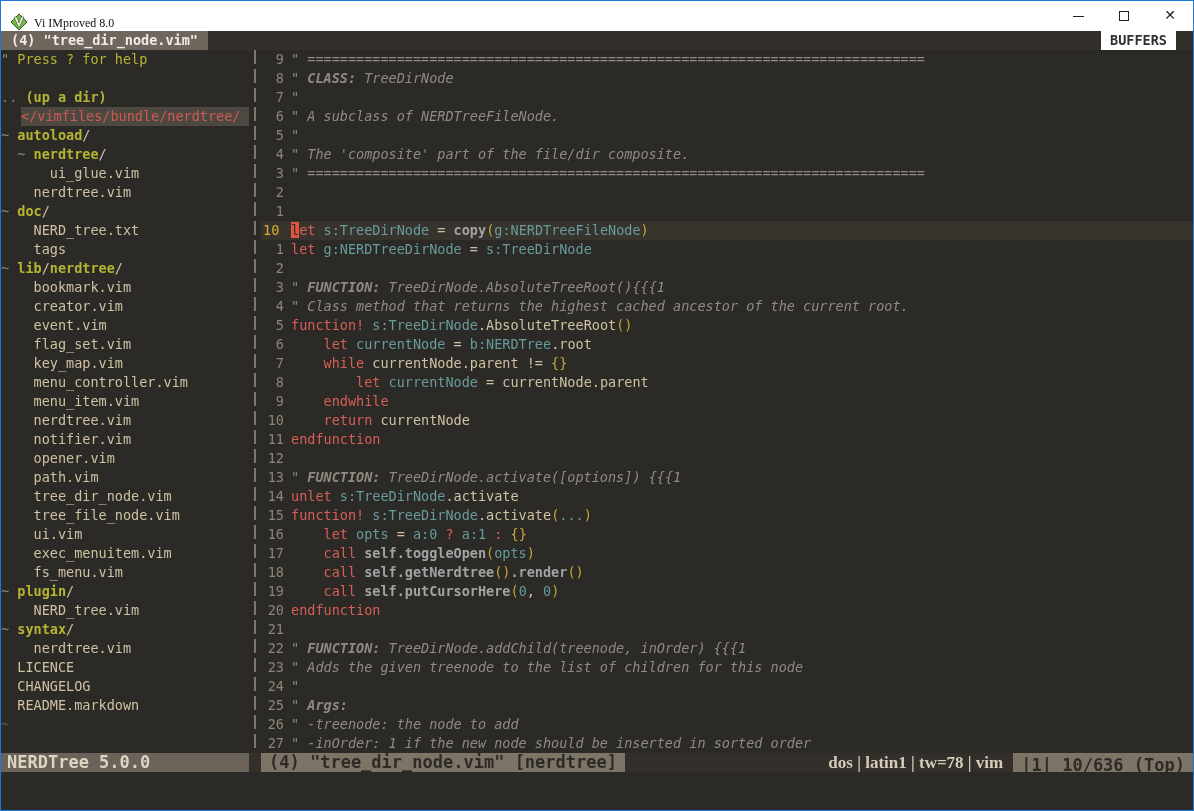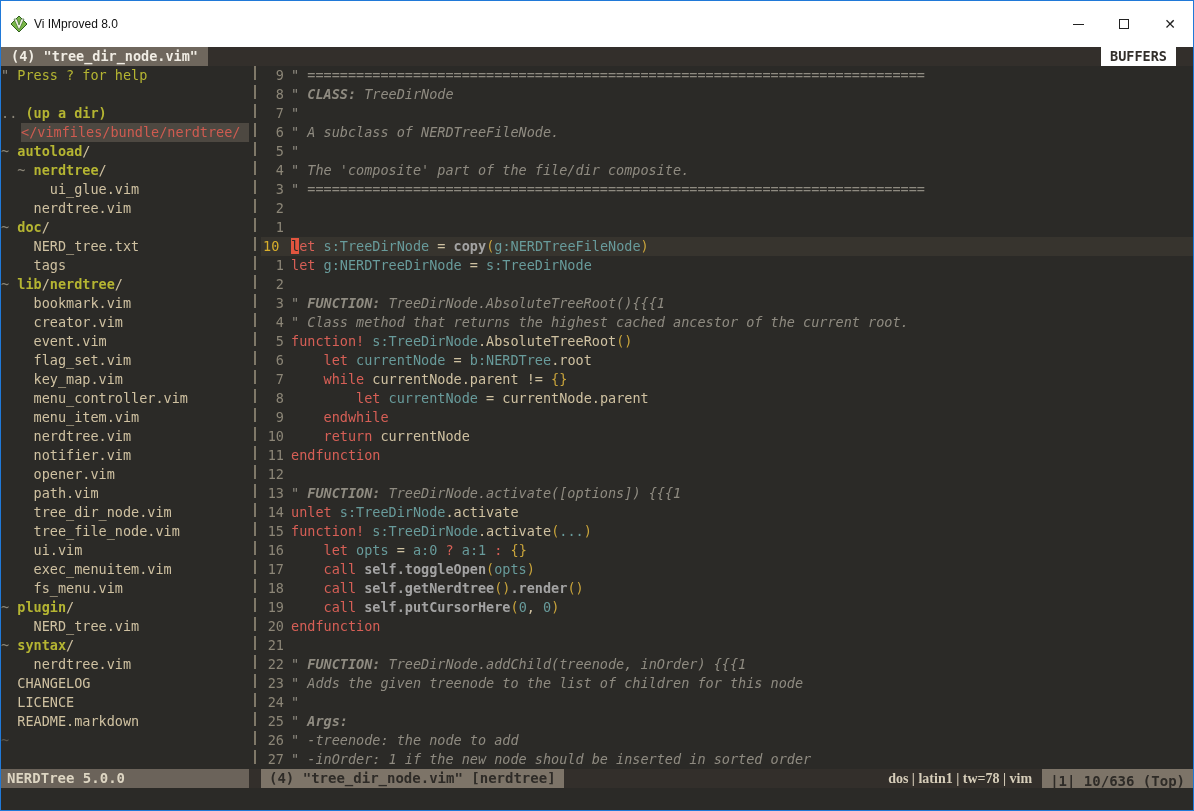--- a/index.html
+++ b/index.html
@@ -6,22 +6,22 @@
   html,body { background:#555; }
   .window {
     width:1194px; height:811px;
     border:1px solid #2079d8;
     background:#2b2a27;
     font-family:"DejaVu Sans Mono","Liberation Mono",monospace;
     position:relative; overflow:hidden;
   }
   
   .titlebar {
-    height:46px; background:#ffffff; display:flex; align-items:center;
-    font-family:Liberation Sans, sans-serif; font-size:12px; color:#000;
+    height:30px; background:#ffffff; display:flex; align-items:flex-end;
+    font-family:Liberation Serif, serif; font-size:12px; color:#000;
   }
   .titlebar .app-icon { margin:0 6px 0 9px; width:18px; height:18px; display:flex; align-items:center; justify-content:center; }
   .titlebar .title-text { flex:0 0 auto; color:#111; }
   .titlebar .spacer { flex:1; }
   .win-btn { width:46px; height:30px; display:flex; align-items:center; justify-content:center; color:#222; font-size:13px; }
   .win-btn .min-glyph { display:block; width:11px; height:0; border-top:1px solid #222; }
   .win-btn .max-glyph { display:block; width:10px; height:10px; border:1px solid #222; }
   .win-btn .close-glyph { font-size:14px; line-height:14px; color:#222; }
   
   .tabline { height:19px; background:#332f2b; display:flex; font-size:13.5px; line-height:19px; }
@@ -52,21 +52,21 @@
   .tk-n  { color:#cfc1a1; }
   .tk-y  { color:#c9a43b; }
   .tk-f  { color:#a3a3a3; font-weight:bold; }
   .tk-yb { color:#b5b532; font-weight:bold; }
   .tk-yl { color:#b5b532; }
   .tk-d  { color:#8a8577; }
   .tk-nt { color:#5a564e; }
   .tk-hlred { color:#cf5b50; }
   .tk-cur { background:#e2553f; color:#2b2a27; }
   
-  .statusline { height:19px; display:flex; font-size:14px; line-height:19px; font-weight:bold; white-space:pre; }
+  .statusline { height:19px; display:flex; font-size:17px; line-height:19px; font-weight:bold; white-space:pre; }
   .st-left { width:248px; background:#6b635a; color:#ddd5c2; padding-left:6px; }
   .st-gap { width:12px; background:#332f2b; }
   .st-active { background:#7d7468; color:#2e2b27; padding:0 8px; }
   .st-fill { flex:1; background:#332f2b; }
   .st-opts { background:#332f2b; color:#d6cdb9; padding:0 10px;font-family:Liberation Serif, serif; }
   .st-pos { background:#7d7468; color:#2e2b27; padding:3px 8px; }
   
   .cmdline { height:38px; background:#2b2a27; }
 </style>
 </head>
@@ -127,22 +127,22 @@
         <div class="row"><span class="tk-n">    path.vim</span></div>
         <div class="row"><span class="tk-n">    tree_dir_node.vim</span></div>
         <div class="row"><span class="tk-n">    tree_file_node.vim</span></div>
         <div class="row"><span class="tk-n">    ui.vim</span></div>
         <div class="row"><span class="tk-n">    exec_menuitem.vim</span></div>
         <div class="row"><span class="tk-n">    fs_menu.vim</span></div>
         <div class="row"><span class="tk-d">~ </span><span class="tk-yb">plugin</span><span class="tk-n">/</span></div>
         <div class="row"><span class="tk-n">    NERD_tree.vim</span></div>
         <div class="row"><span class="tk-d">~ </span><span class="tk-yb">syntax</span><span class="tk-n">/</span></div>
         <div class="row"><span class="tk-n">    nerdtree.vim</span></div>
+        <div class="row"><span class="tk-n">  LICENCE</span></div>
         <div class="row"><span class="tk-n">  CHANGELOG</span></div>
-        <div class="row"><span class="tk-n">  LICENCE</span></div>
         <div class="row"><span class="tk-n">  README.markdown</span></div>
         <div class="row"><span class="tk-nt">~</span></div>
       </div>
     <div class="vsep"></div>
     <div class="editor">
         <div class="row code-row"><span class="lnum">9</span><span class="lcontent"><span class="tk-c">" ============================================================================</span></span></div>
         <div class="row code-row"><span class="lnum">8</span><span class="lcontent"><span class="tk-c">" </span><span class="tk-cb">CLASS:</span><span class="tk-c"> TreeDirNode</span></span></div>
         <div class="row code-row"><span class="lnum">7</span><span class="lcontent"><span class="tk-c">"</span></span></div>
         <div class="row code-row"><span class="lnum">6</span><span class="lcontent"><span class="tk-c">" A subclass of NERDTreeFileNode.</span></span></div>
         <div class="row code-row"><span class="lnum">5</span><span class="lcontent"><span class="tk-c">"</span></span></div>

